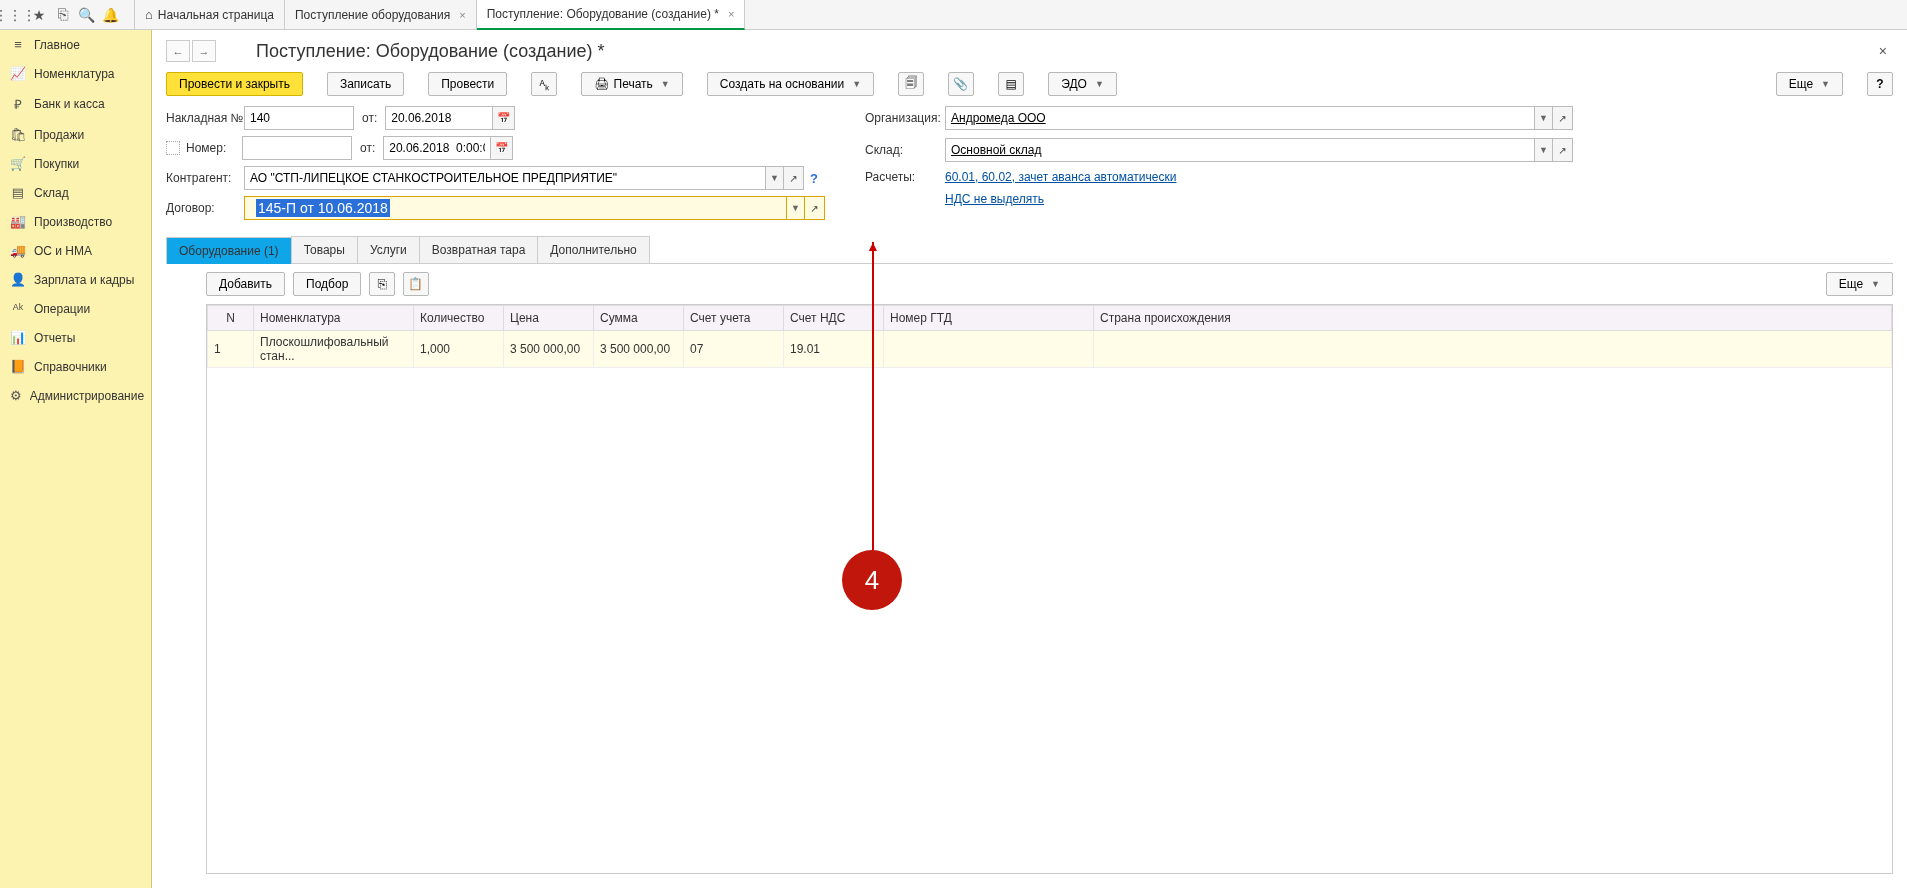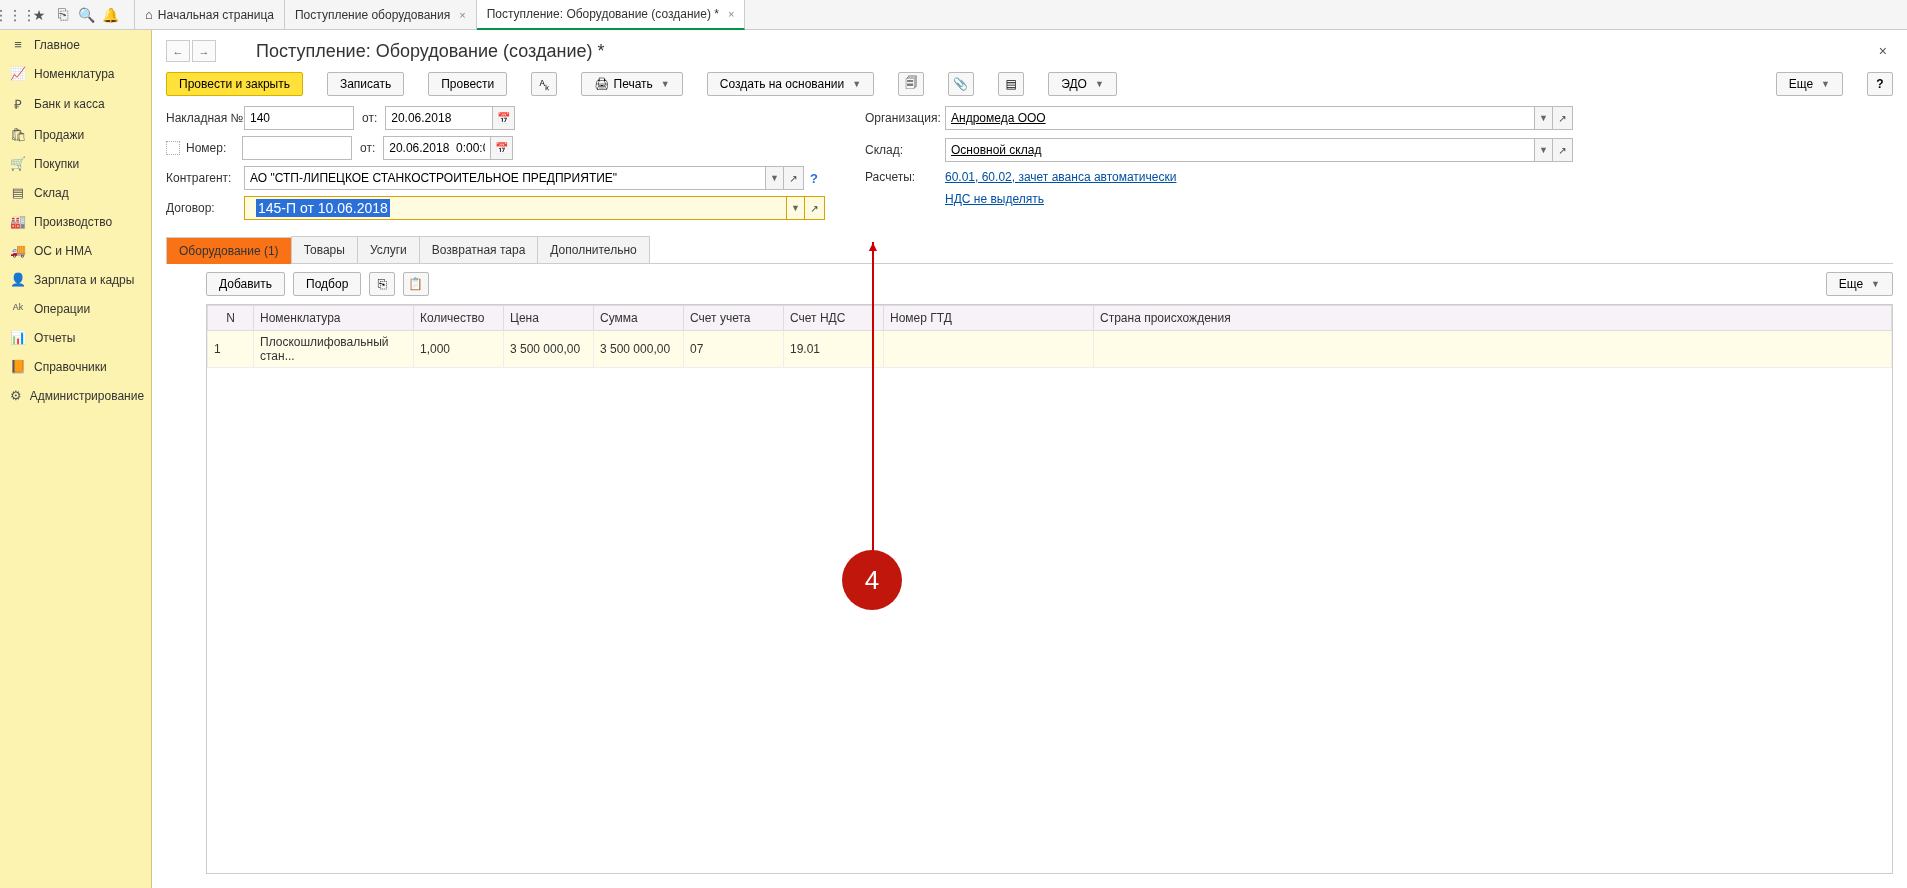--- a/index.html
+++ b/index.html
@@ -58,21 +58,21 @@
 .col-right { flex: 1; }
 .col-right .label2 { width: 80px; display:inline-block; font-size:12px; padding-right: 6px; vertical-align: middle;}
 .link { color: #0051a3; text-decoration: underline; cursor: pointer; font-size: 12px;}
 .col-right .form-row { margin-bottom: 8px;}
 .col-right .input-wrap input { width: 590px; text-decoration: underline; }
 .doc-ic { width: 14px; height:14px; border:1px dotted #aaa; display:inline-block; margin-right: 6px;}
 
 
 .subtabs { display: flex; border-bottom: 1px solid #ccc; margin: 4px 14px 0 14px; }
 .subtab { padding: 6px 12px; border: 1px solid #ccc; border-bottom: none; margin-right: -1px; background: #f3f3f3; cursor: pointer; font-size: 12px;}
-.subtab.active { background: #f97316; position: relative; top: 1px;}
+.subtab.active { background: #0ea5e9; position: relative; top: 1px;}
 
 
 .tbl-toolbar { display: flex; padding: 8px 14px; gap: 8px; align-items: center;}
 .tbl-toolbar .spacer-flex { flex: 1;}
 
 
 .table-wrap { margin: 0 14px; border: 1px solid #ccc; flex: 1; overflow: auto; position: relative;}
 table.data { width: 100%; border-collapse: collapse; }
 table.data th { background: #f7f2f7; border: 1px solid #ddd; padding: 5px 6px; font-size: 12px; font-weight: normal; text-align: left;}
 table.data td { border: 1px solid #eee; padding: 4px 6px; font-size: 12px; background: #fffce8;}

